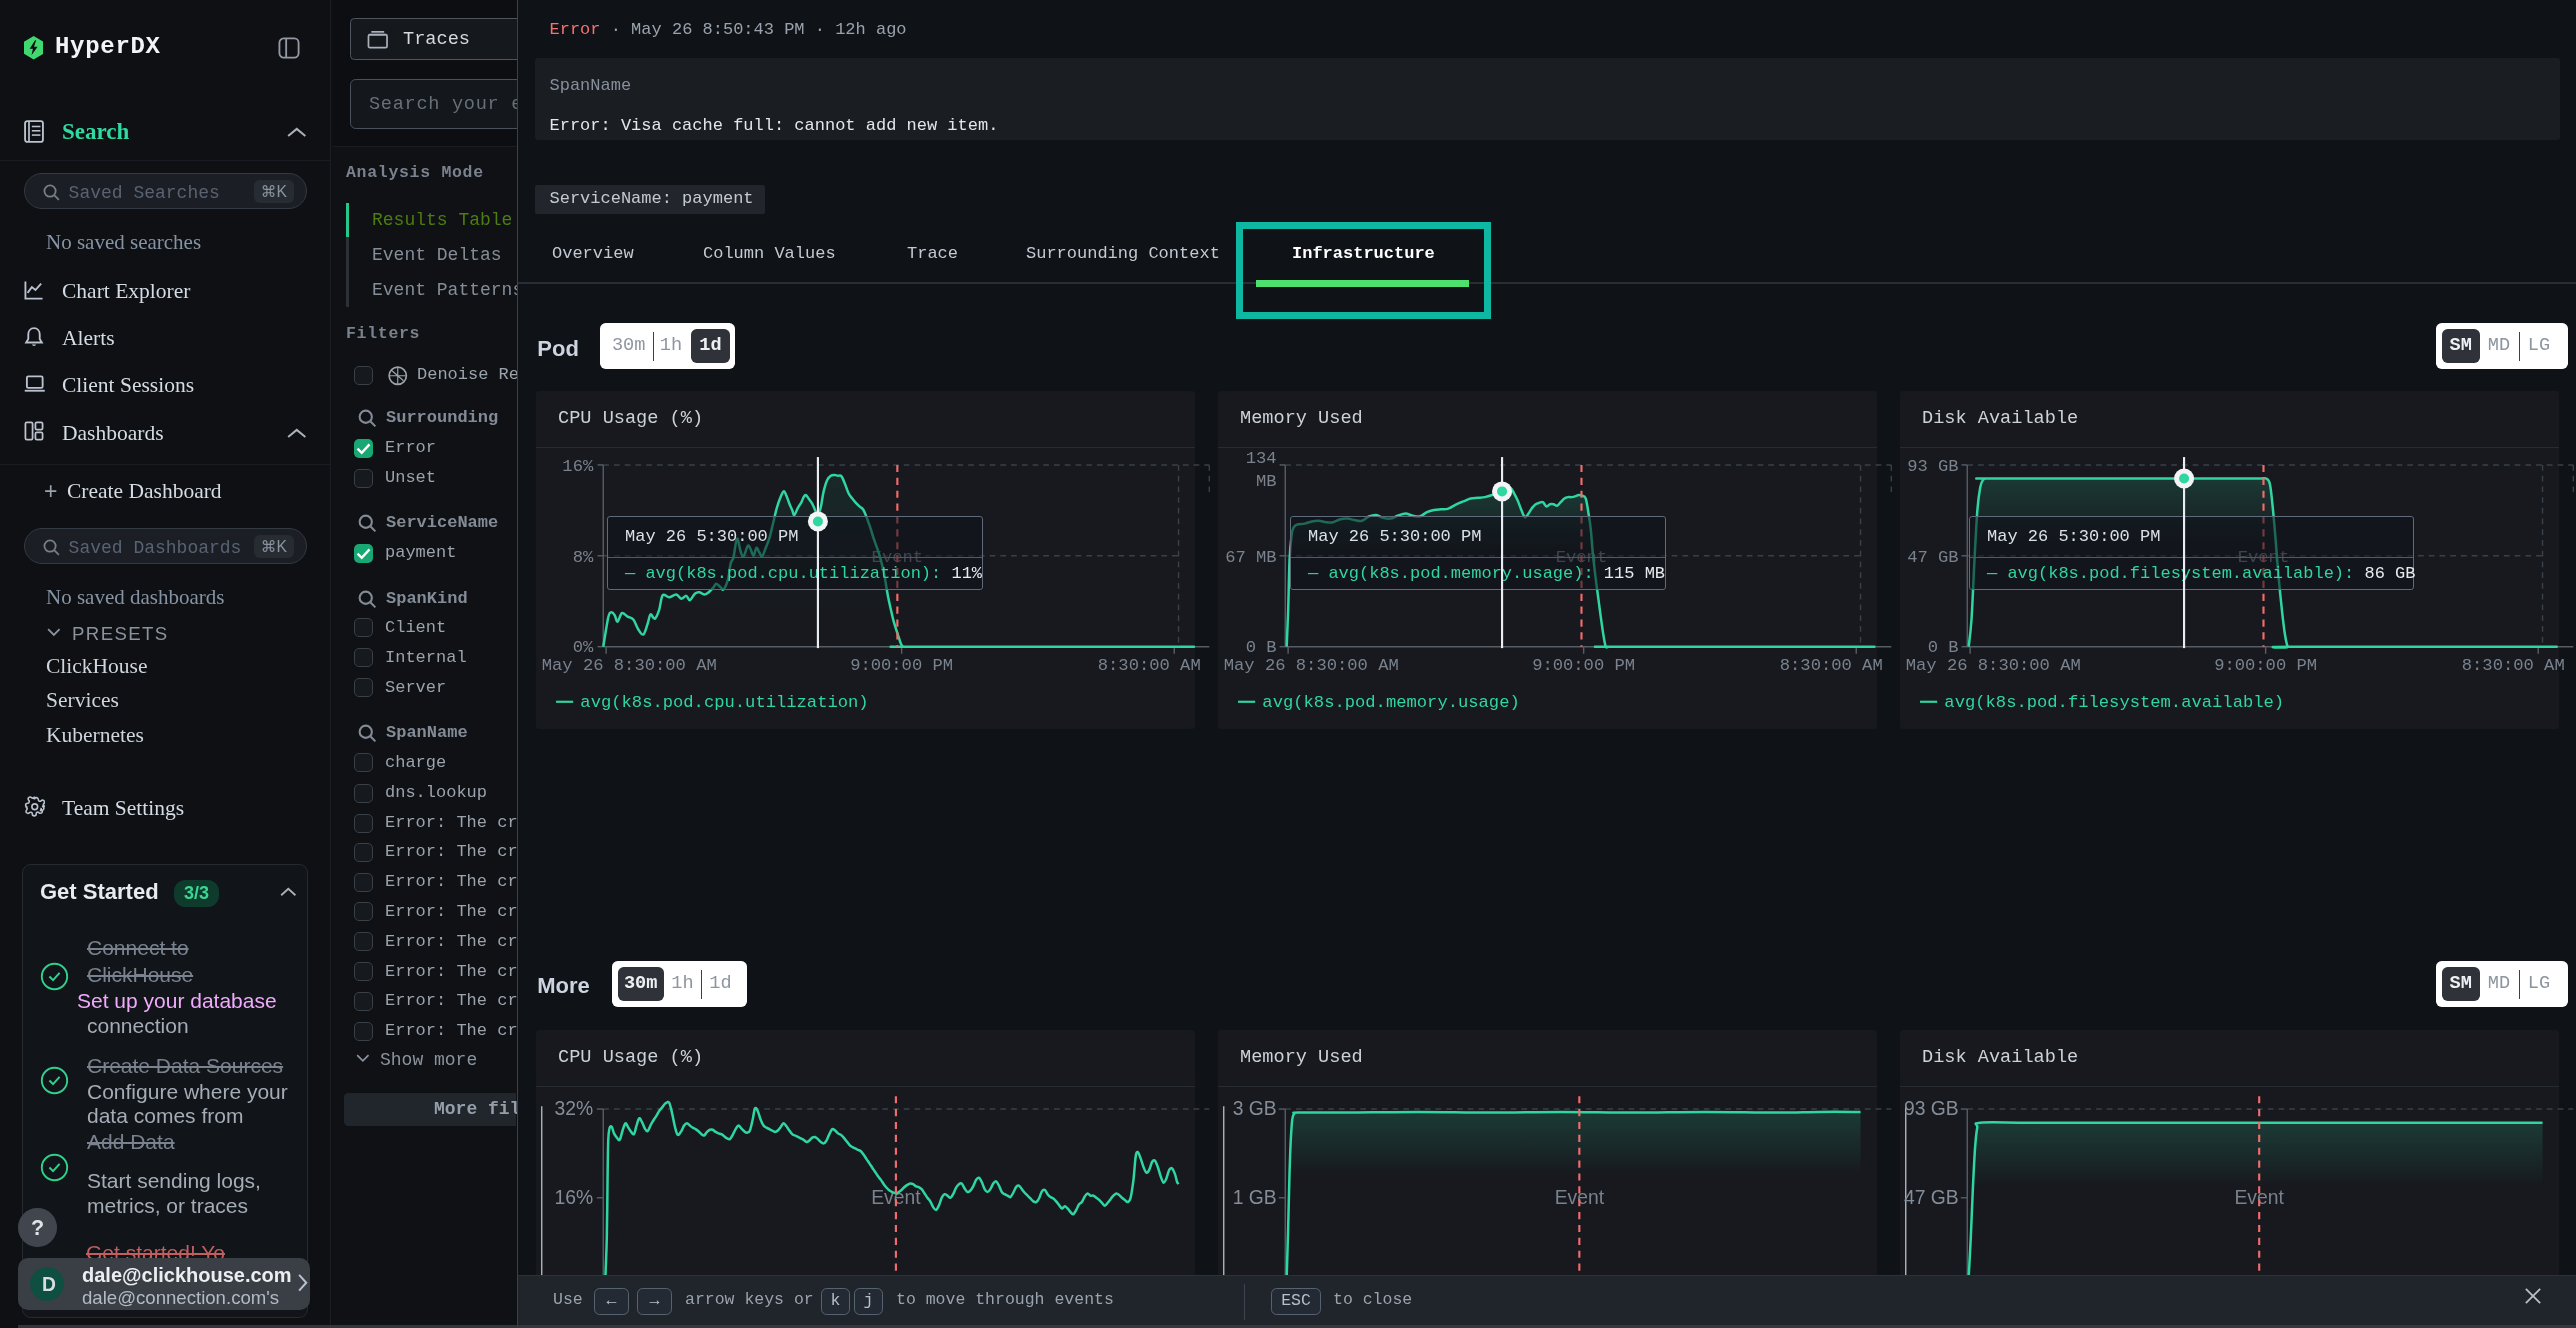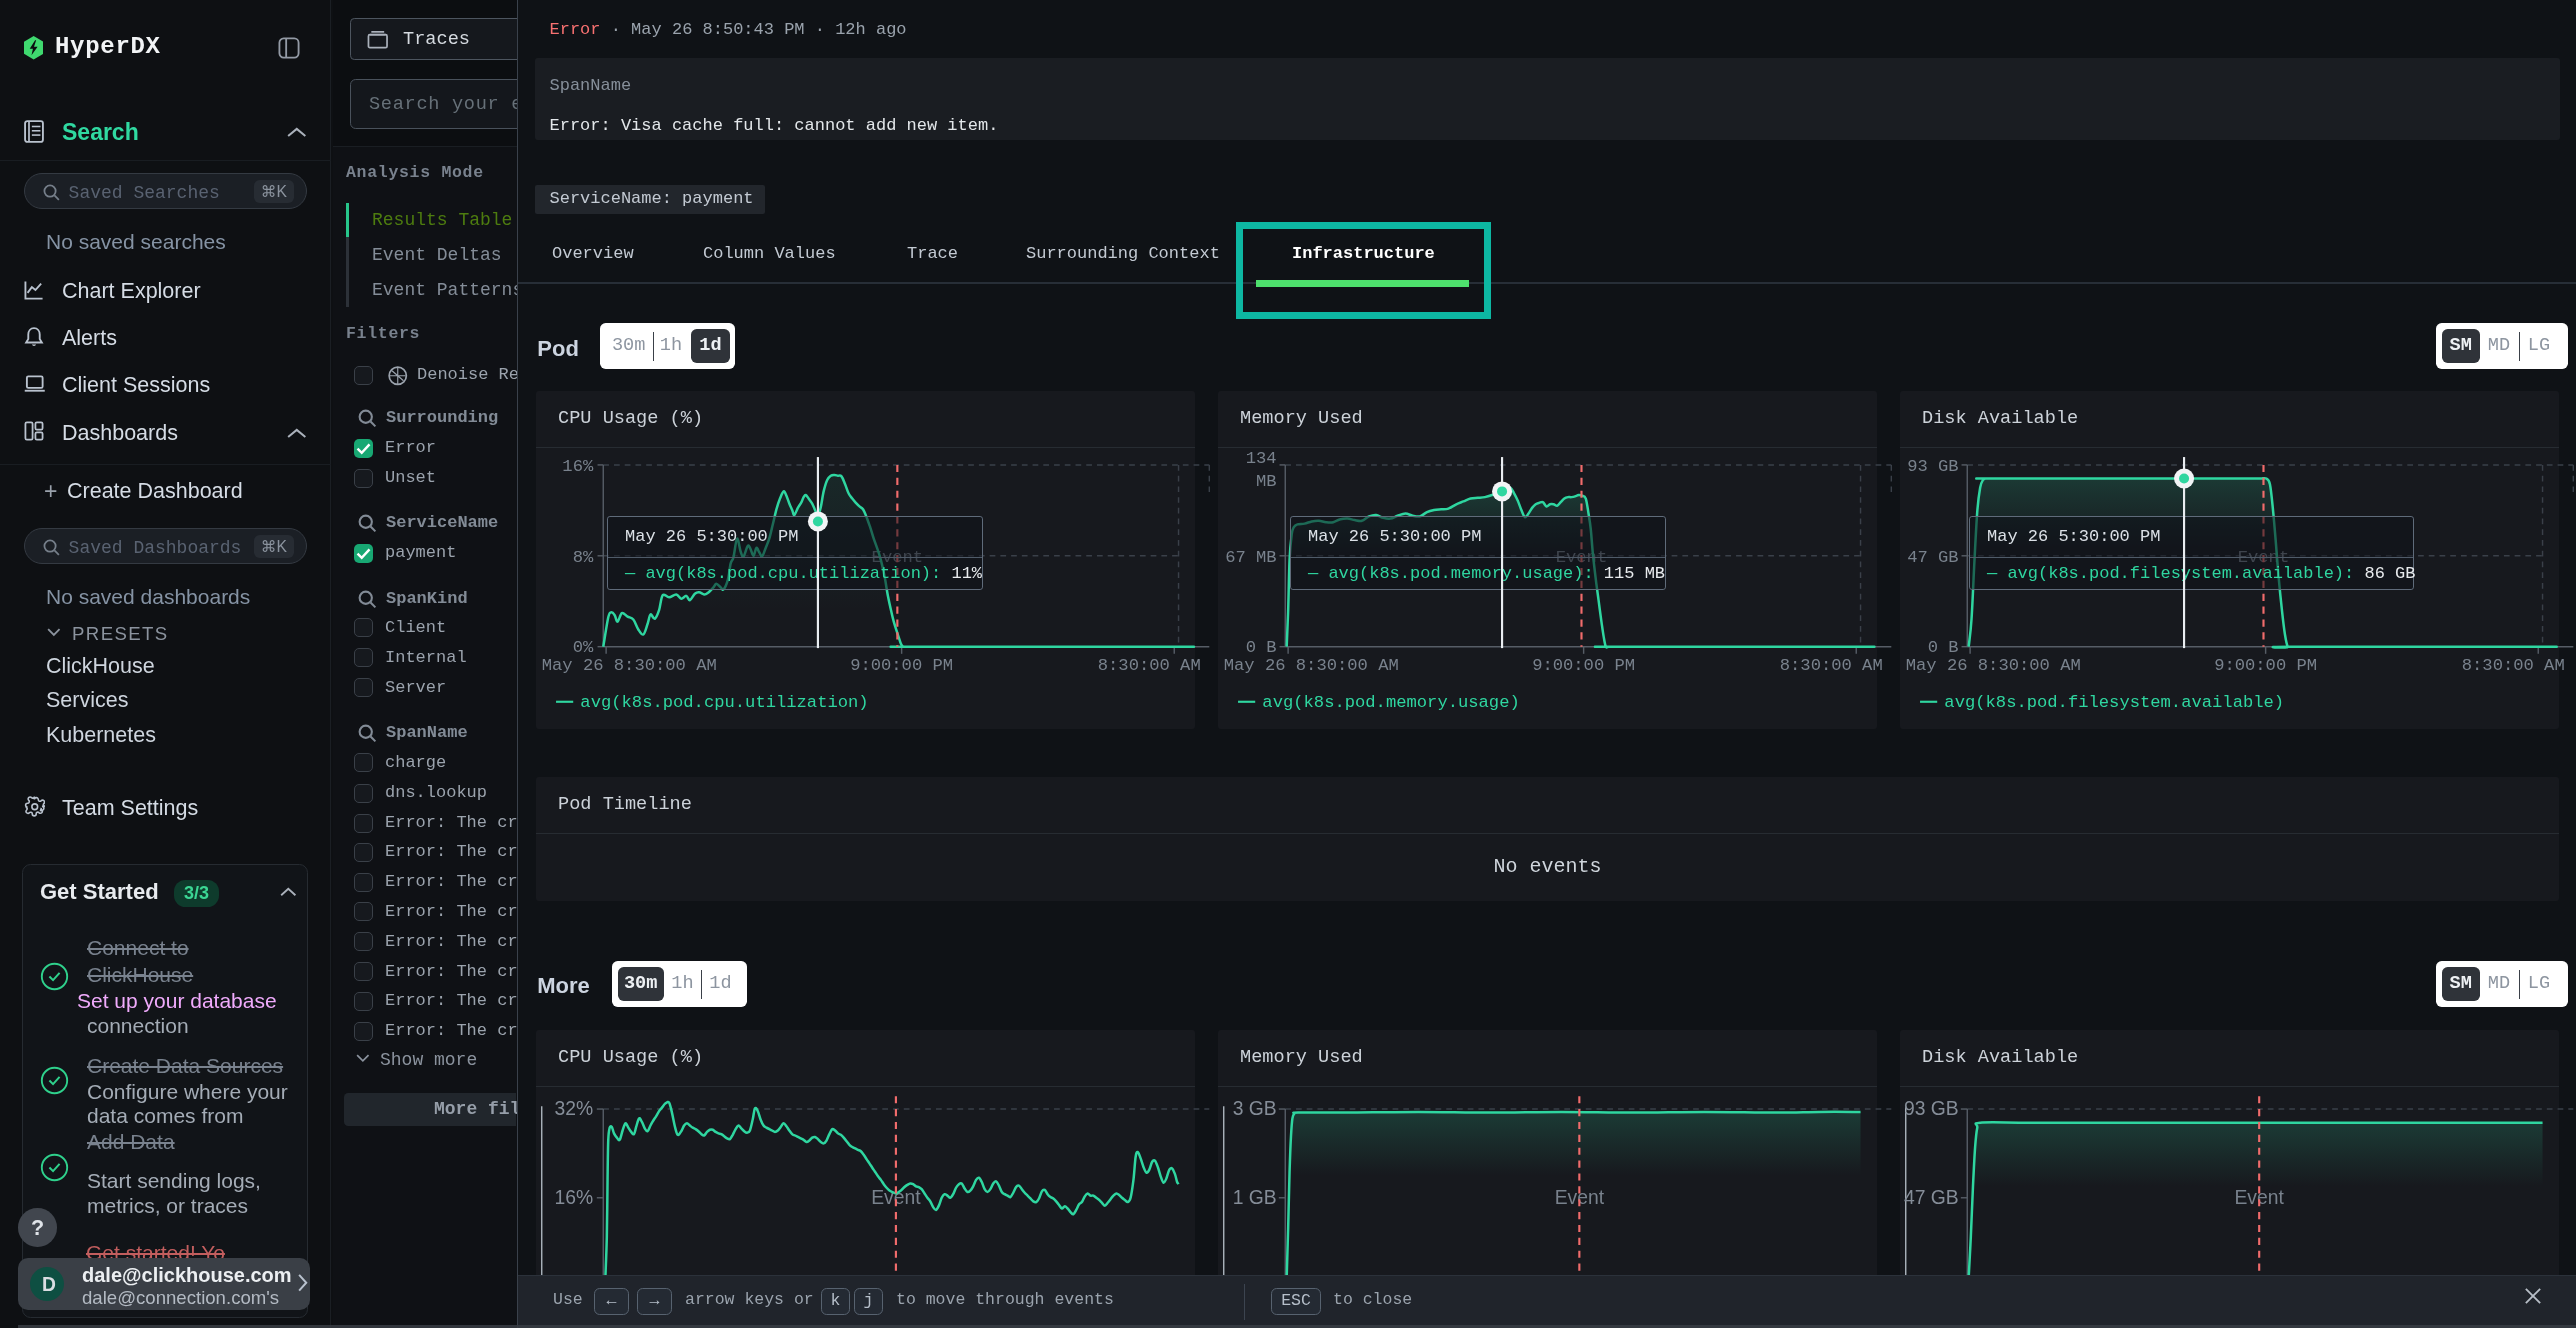--- a/index.html
+++ b/index.html
@@ -5,21 +5,21 @@
   * { margin:0; padding:0; box-sizing:border-box; }
   html,body { background:#0e1013; }
   body { width:2576px; height:1328px; overflow:hidden; position:relative;
          font-family:"Liberation Mono", monospace; }
   .sans { font-family:"Liberation Sans", sans-serif; }
   .abs { position:absolute; }
 
   
   #sidebar { position:absolute; left:0; top:0; width:331px; height:1328px;
              background:#0e1013; border-right:1.4px solid #1b1f24; z-index:2; }
-  .nav-item { position:absolute; left:62px; font-family:Liberation Sans, sans-serif;
+  .nav-item { position:absolute; left:62px; font-family:Liberation Serif, serif;
               font-size:21.5px; color:#d5dce5; white-space:nowrap; }
   .nav-ico { position:absolute; left:23.6px; }
   .dim { color:#8593a4; }
 
   .input-pill { position:absolute; left:23.6px; width:283px; height:36px;
                 border:1.4px solid #343a42; border-radius:18.6px; background:#1b1f25; }
   .input-pill .ph { position:absolute; left:44px; top:8.6px; font-size:18px; color:#596271;
                     font-family:"Liberation Mono", monospace; }
   .input-pill .kbd { position:absolute; right:11.4px; top:5.7px; background:#272c33; color:#8b939e;
                      border-radius:5.7px; font-size:15.7px; padding:2.1px 7.2px;
@@ -505,25 +505,20 @@
       <div class="tr">— avg(k8s.pod.filesystem.available):<b> 86 GB</b></div>
     </div>
     <svg class="abs" style="left:0;top:56px;z-index:7;overflow:visible" width="659" height="282" viewBox="0 0 921 394">
       <line x1="397" y1="14" x2="397" y2="281" stroke="#e9edf1" stroke-width="3"></line>
       <circle cx="397" cy="44" r="14" fill="#f2f4f6"></circle>
       <circle cx="397" cy="44" r="7" fill="#2fd6a0"></circle>
     </svg>
   </div>
   </div>
 
-  <div class="card" style="left:18px;top:777px;width:2023px;height:124px">
-    <div class="ct">Pod Timeline</div>
-    <div class="chd"></div>
-    <div class="abs" style="left:0;top:56px;width:100%;height:68px;line-height:68px;text-align:center;font-size:20px;color:#cfd5dc">No events</div>
-  </div>
 
   <div class="heading" style="left:19.3px;top:973px">More</div>
   <div class="seg" style="left:94px;top:961px;width:135px;height:46px">
     <div class="chip on" style="left:5.7px;width:46px">30m</div>
     <div class="chip" style="left:54px;width:33px">1h</div>
     <div class="vdiv" style="left:89px"></div>
     <div class="chip" style="left:90px;width:37px">1d</div>
   </div>
   <div class="seg" style="left:1918px;top:961px;width:132px;height:46px">
     <div class="chip on" style="left:5.7px;width:38px">SM</div>

